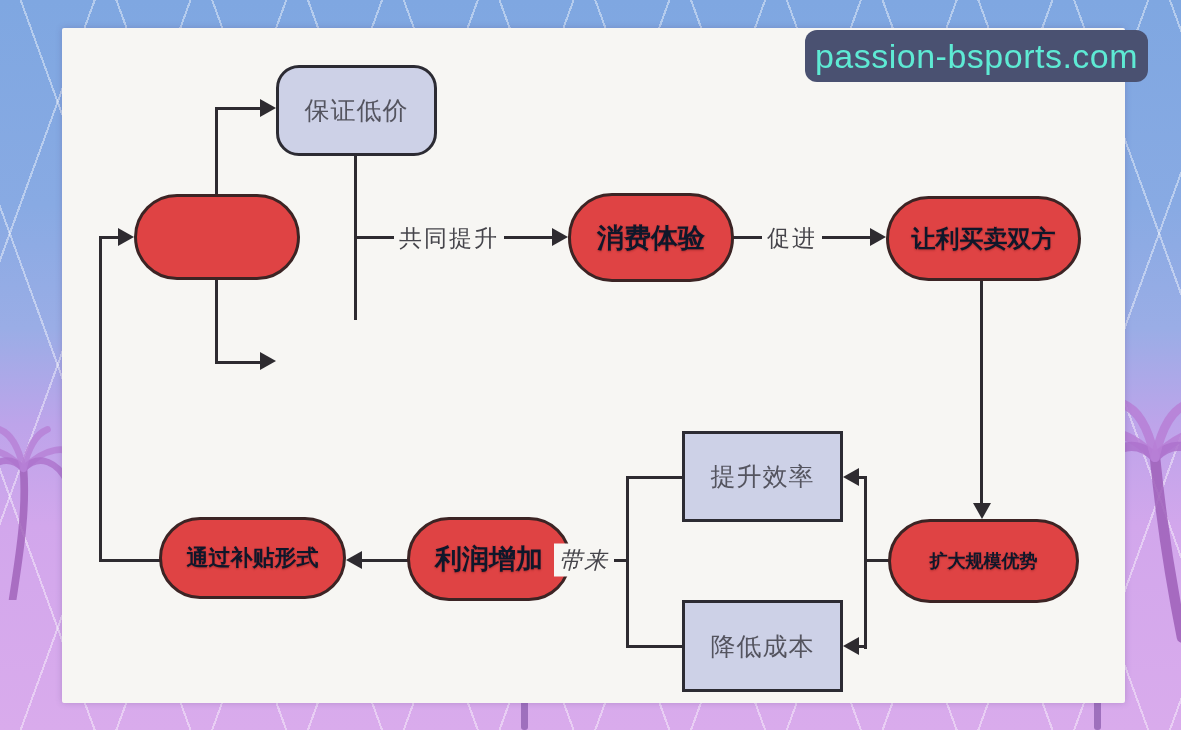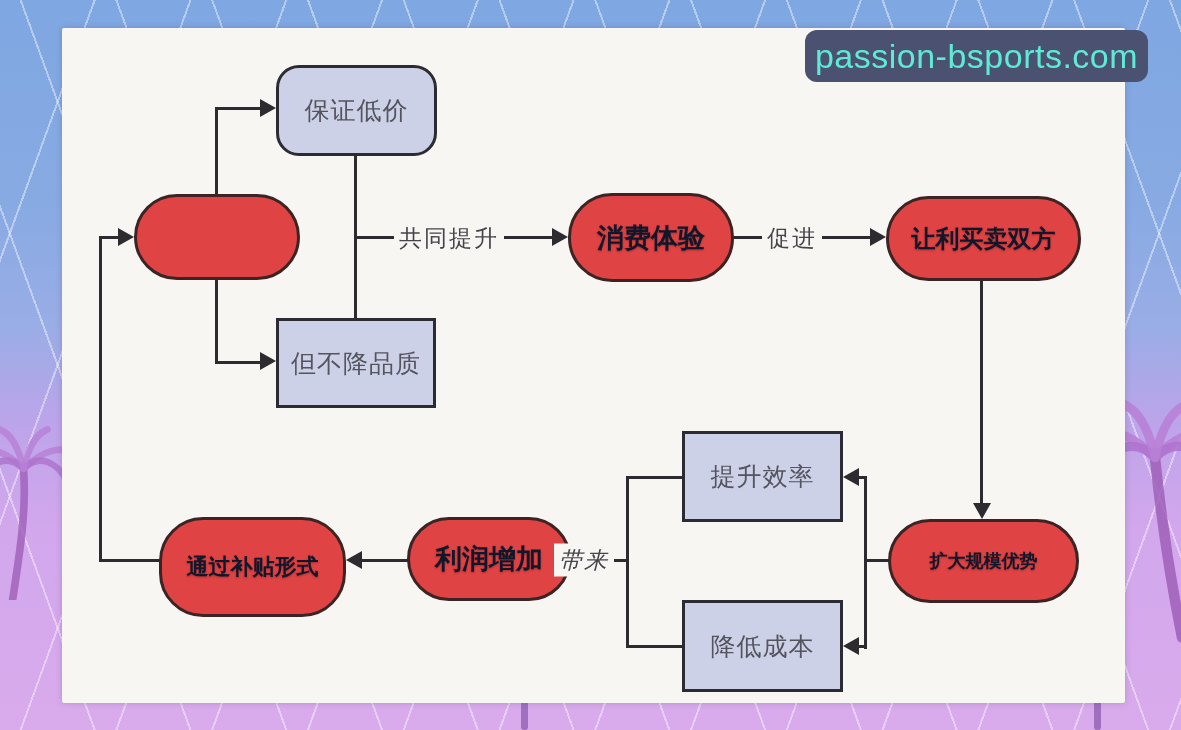--- a/index.html
+++ b/index.html
@@ -130,23 +130,20 @@
   <div class="vline" style="left:99px;top:236px;height:326px;"></div>
   <div class="hline" style="left:99px;top:236px;width:21px;"></div>
   <div class="ar ar-r" style="left:118px;top:228px;"></div>
 
   <div class="pill" style="left:134px;top:194px;width:166px;height:86px;border-radius:43px;"></div>
 
   <div class="box" style="left:276px;top:65px;width:161px;height:91px;font-size:25px;border-radius:23px;">
     <span>保证低价</span>
   </div>
 
-  <div class="box" style="left:276px;top:318px;width:160px;height:90px;font-size:25px;">
-    <span>但不降品质</span>
-  </div>
 
   <div class="pill" style="left:568px;top:193px;width:166px;height:89px;font-size:27px;">
     <span>消费体验</span>
   </div>
 
   <div class="pill" style="left:886px;top:196px;width:195px;height:85px;font-size:24px;">
     <span>让利买卖双方</span>
   </div>
 
   <div class="pill" style="left:888px;top:519px;width:191px;height:84px;font-size:18px;">
@@ -158,20 +155,20 @@
   </div>
 
   <div class="box" style="left:682px;top:431px;width:161px;height:91px;font-size:25px;">
     <span>提升效率</span>
   </div>
 
   <div class="pill" style="left:407px;top:517px;width:164px;height:84px;font-size:27px;align-items:center;">
     <span>利润增加</span>
   </div>
 
-  <div class="pill" style="left:159px;top:517px;width:187px;height:100px;font-size:22px;line-height:1.3;">
+  <div class="pill" style="left:159px;top:517px;width:187px;height:82px;font-size:22px;line-height:1.3;">
     <span>通过补贴形式</span>
   </div>
 
   <span class="elabel" style="left:449px;top:238px;">共同提升</span>
   <span class="elabel" style="left:792px;top:238px;">促进</span>
   <span class="elabel" style="left:584px;top:560px;font-style:italic;">带来</span>
 </div>
 
 </body></html>

